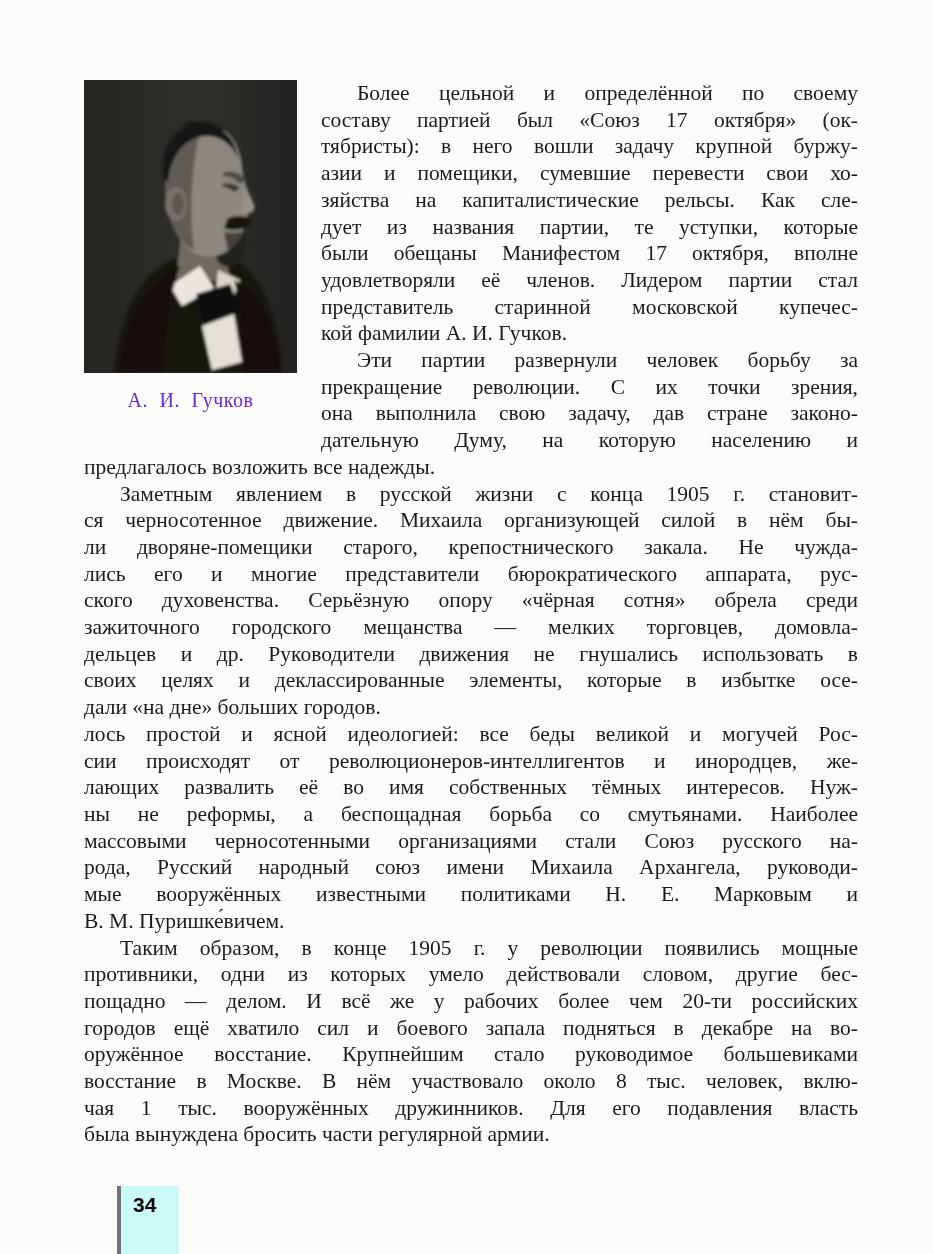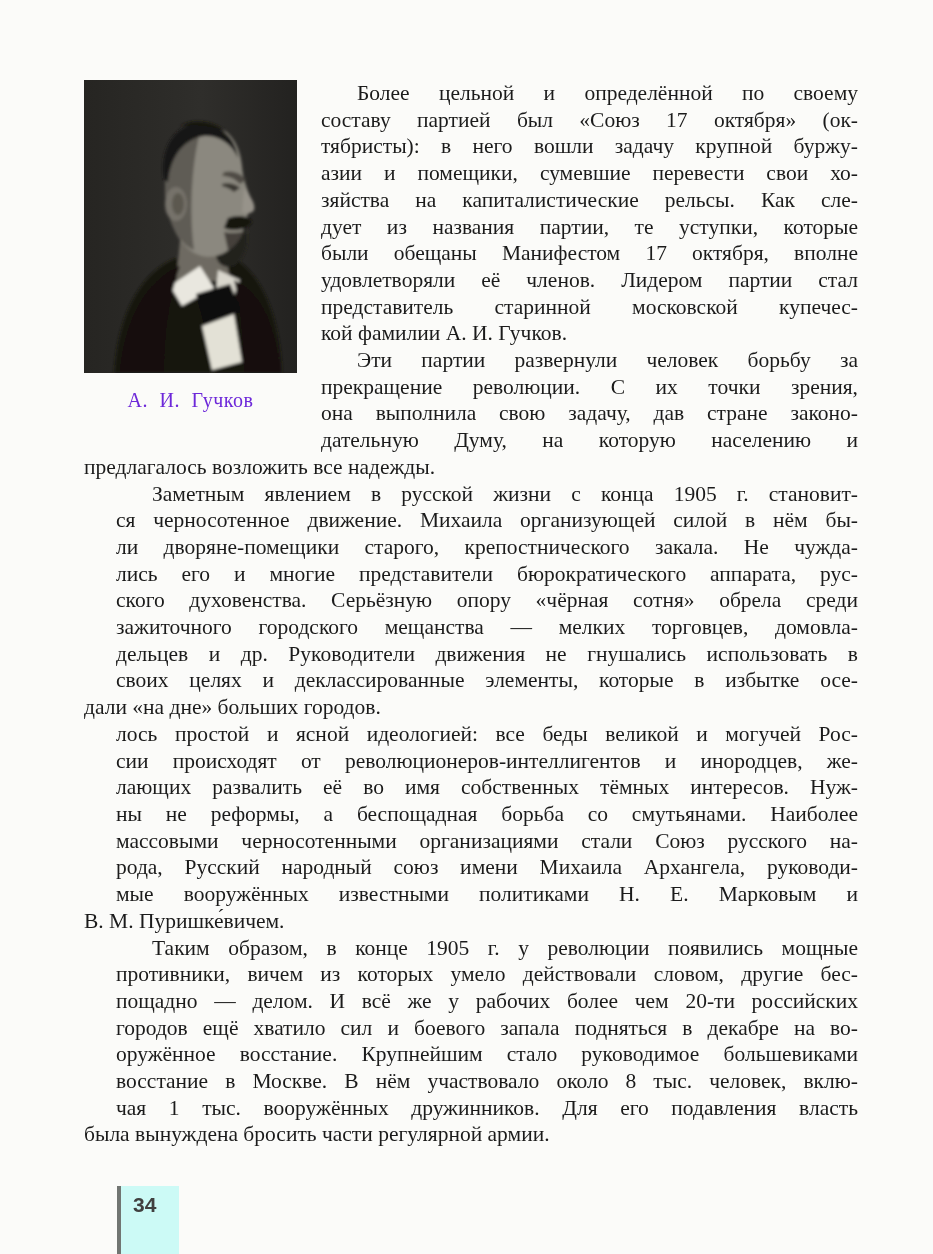--- a/index.html
+++ b/index.html
@@ -35,37 +35,37 @@
   .caption {
     width: 213px;
     margin-top: 14px;
     text-align: center;
     font-size: 20px;
     word-spacing: 6px;
     letter-spacing: 0.5px;
     color: #6d28d9;
   }
   .line { text-align: justify; }
-  .line.j { text-align-last: justify; margin-left: 32px; }
+  .line.j { text-align-last: justify; }
   .line.indent { text-indent: 36px; }
   .b { font-weight: 400; }
   .page-num-box {
     position: absolute;
     left: 117px; top: 1186px;
     width: 62px; height: 68px;
     background: #ccfaf6;
     border-left: 4px solid #717572;
     box-sizing: border-box;
   }
   .page-num {
     margin: 7px 0 0 12px;
     font-family: "Liberation Sans", sans-serif;
     font-weight: 700;
     font-size: 21px;
-    color: #404040;
+    color: #000000;
   }
 </style>
 </head>
 <body>
 
 <div class="page">
 
   <div class="text-block">
 
     <div class="photo-block">
@@ -133,21 +133,21 @@
       <div class="line"><span>дали «на дне» больших городов.</span></div>
       <div class="line j"><span>лось простой и ясной идеологией: все беды великой и могучей Рос-</span></div>
       <div class="line j"><span>сии происходят от революционеров-интеллигентов и инородцев, же-</span></div>
       <div class="line j"><span>лающих развалить её во имя собственных тёмных интересов. Нуж-</span></div>
       <div class="line j"><span>ны не реформы, а беспощадная борьба со смутьянами. Наиболее</span></div>
       <div class="line j"><span>массовыми черносотенными организациями стали Союз русского на-</span></div>
       <div class="line j"><span>рода, Русский народный союз имени Михаила Архангела, руководи-</span></div>
       <div class="line j"><span>мые вооружённых известными политиками Н. Е. Марковым и</span></div>
       <div class="line"><span>В. М. Пуришке́вичем.</span></div>
       <div class="line indent j"><span>Таким образом, в конце 1905 г. у революции появились мощные</span></div>
-      <div class="line j"><span>противники, вичем из которых умело действовали словом, другие бес-</span></div>
+      <div class="line j"><span>противники, одни из которых умело действовали словом, другие бес-</span></div>
       <div class="line j"><span>пощадно — делом. И всё же у рабочих более чем 20-ти российских</span></div>
       <div class="line j"><span>городов ещё хватило сил и боевого запала подняться в декабре на во-</span></div>
       <div class="line j"><span>оружённое восстание. Крупнейшим стало руководимое большевиками</span></div>
       <div class="line j"><span>восстание в Москве. В нём участвовало около 8 тыс. человек, вклю-</span></div>
       <div class="line j"><span>чая 1 тыс. вооружённых дружинников. Для его подавления власть</span></div>
       <div class="line"><span>была вынуждена бросить части регулярной армии.</span></div>
     </div>
 
   <div class="page-num-box">
     <div class="page-num">34</div>

